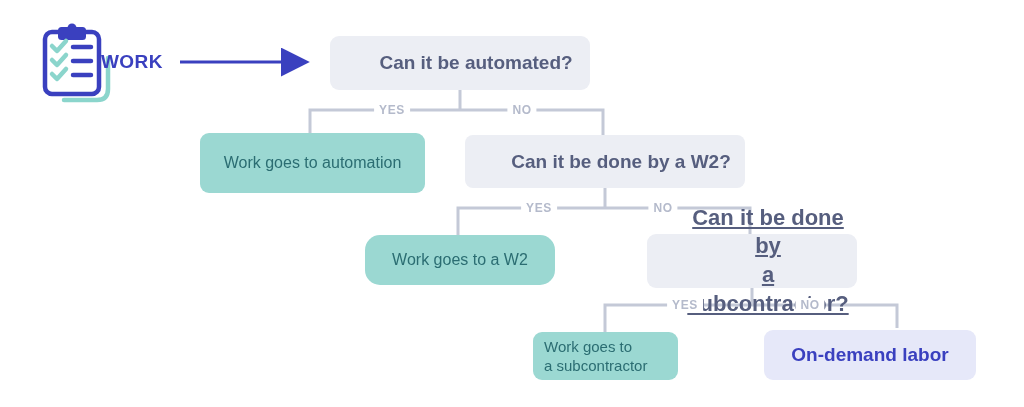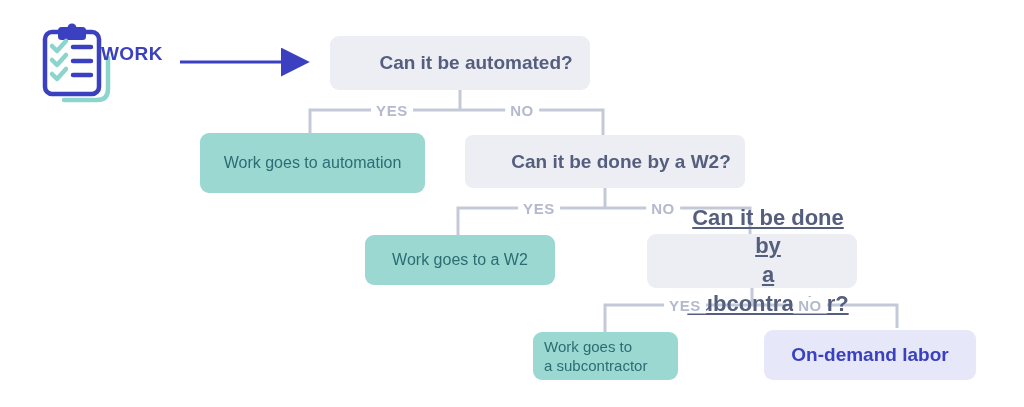--- a/index.html
+++ b/index.html
@@ -13,21 +13,21 @@
     background: #ffffff;
     overflow: hidden;
   }
 
   .connectors { position: absolute; left: 0; top: 0; }
   .conn { stroke: var(--connector, #C4C9D7); stroke-width: 3; fill: none; }
 
   .icon-wrap { position: absolute; left: 38px; top: 20px; width: 78px; height: 86px; }
 
   .work-label {
-    position: absolute; left: 101px; top: 43px;
+    position: absolute; left: 101px; top: 51px;
     font-size: 19px; font-weight: bold; letter-spacing: 0.4px;
     color: var(--indigo, #3A40BF);
   }
 
   .node {
     position: absolute;
     display: flex; align-items: center; justify-content: center;
     text-align: center;
     border-radius: 9px;
   }
@@ -44,32 +44,32 @@
   .outcome-indigo {
     background: var(--ondemand-bg, #E6E8F9);
     color: var(--indigo, #3A40BF);
     font-weight: bold;
   }
   .multiline { white-space: pre-line; line-height: 1.3; }
 
   #q1        { left: 330px; top: 36px;  width: 260px; height: 54px; font-size: 19px; }
   #automation{ left: 200px; top: 133px; width: 225px; height: 60px; font-size: 16px; }
   #q2        { left: 465px; top: 135px; width: 280px; height: 53px; font-size: 19px; border-radius: 8px; }
-  #w2        { left: 365px; top: 235px; width: 190px; height: 50px; font-size: 16px; }
+  #w2        { left: 365px; top: 235px; width: 190px; height: 50px; font-size: 16px; border-radius: 15px; }
   #q3        { left: 647px; top: 234px; width: 210px; height: 54px; font-size: 22px; text-decoration: underline; }
   #sub       { left: 533px; top: 332px; width: 145px; height: 48px; font-size: 15px;
                justify-content: flex-start; text-align: left; padding-left: 11px; }
   #ondemand  { left: 764px; top: 330px; width: 212px; height: 50px; font-size: 19px; }
 
   .branch-label {
     position: absolute;
     transform: translate(-50%, -50%);
     background: #ffffff;
     padding: 0 5px;
-    font-size: 15px; font-weight: bold; letter-spacing: 0.6px;
+    font-size: 12px; font-weight: bold; letter-spacing: 0.6px;
     color: var(--branch-label, #B4BACB);
   }
   #yes1 { left: 392px; top: 110px; }
   #no1  { left: 522px; top: 110px; }
   #yes2 { left: 539px; top: 208px; }
   #no2  { left: 663px; top: 208px; }
   #yes3 { left: 685px; top: 305px; }
   #no3  { left: 810px; top: 305px; }
 </style>
 </head>

